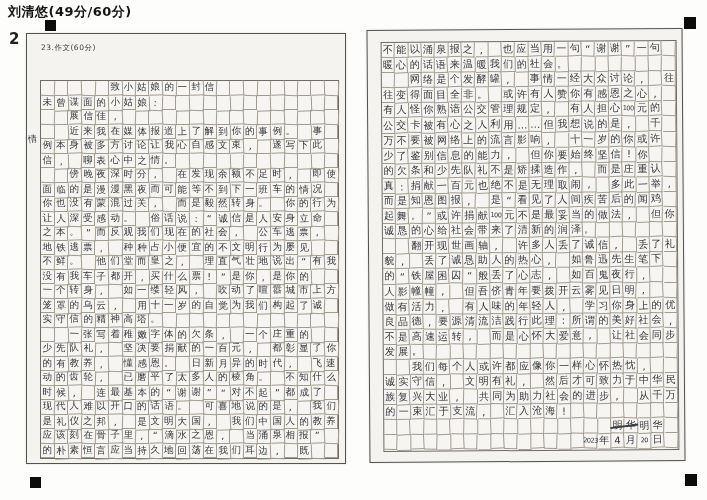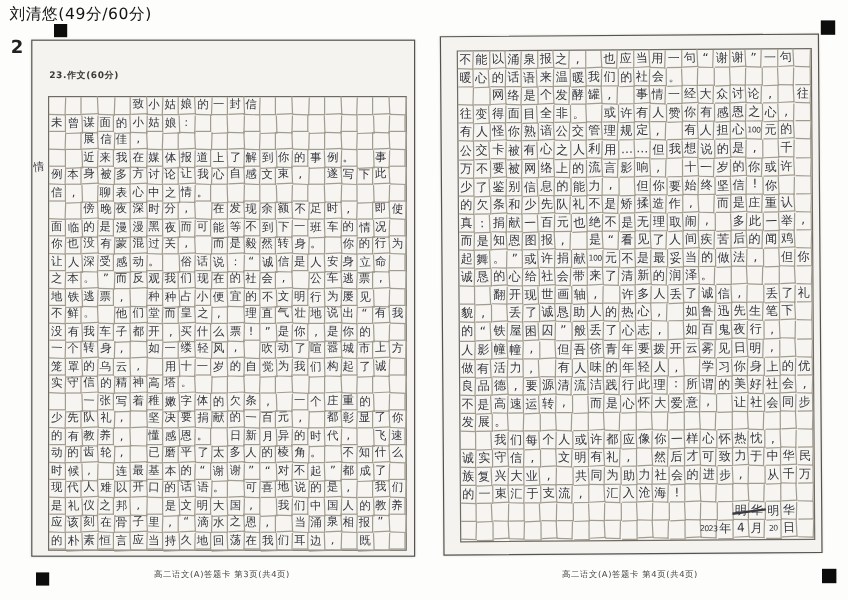--- a/index.html
+++ b/index.html
@@ -4,41 +4,41 @@
 <style>
   html,body{margin:0;padding:0;}
   body{
     width:707px;height:500px;position:relative;overflow:hidden;
     background:#fdfdfc;
     font-family:"DejaVu Sans","Liberation Sans",sans-serif;
   }
   .scan{position:absolute;inset:0;}
   .grader-note{
     position:absolute;left:8px;top:3px;
-    font-size:13px;font-weight:normal;color:#141414;letter-spacing:0.5px;
+    font-size:13px;font-weight:bold;color:#141414;letter-spacing:0.5px;
   }
   .corner-mark{position:absolute;background:#0c0c0c;}
   .mark-tl{left:45px;top:20px;width:11px;height:11px;}
   .mark-bl{left:30px;top:477px;width:11px;height:11px;}
   .mark-tr{left:684px;top:17px;width:12px;height:12px;}
   .mark-br{left:685px;top:474px;width:12px;height:12px;}
   .page-num{
     position:absolute;left:9px;top:30px;
     font-size:15px;font-weight:bold;color:#222;
   }
   .page{
     position:absolute;background:#f4f3f0;
     border:1.5px solid #55534e;
     box-shadow:0 0 2px rgba(0,0,0,0.15);
   }
   .page-left{left:26px;top:33px;width:318px;height:429px;}
   .page-right{left:368px;top:29px;width:314px;height:431px;transform:rotate(-0.4deg);}
   .sheet-header{
-    position:absolute;left:14px;top:24px;
-    font-size:7.5px;color:#3c3b38;letter-spacing:0.5px;font-weight:bold;
+    position:absolute;left:14px;top:9px;
+    font-size:7.5px;color:#3c3b38;letter-spacing:0.5px;
   }
   .grid{
     position:absolute;border:1px solid #6f6b63;background:#f6f5f2;
   }
   .page-left .grid{left:13px;top:46px;}
   .page-right .grid{left:13px;top:11px;}
   .grid-row{display:flex;flex:none;}
   .cell{
     box-sizing:border-box;flex:none;
     border-right:1px solid #a29c8f;border-bottom:1px solid #a29c8f;
@@ -1356,20 +1356,18 @@
           <div class="cell">4</div>
           <div class="cell">月</div>
           <div class="cell multi">20</div>
           <div class="cell">日</div>
           <div class="cell"></div>
         </div>
       </div>
     <div class="sig-strike"></div>
   </div>
 
-  <div class="footer footer-left">高二语文(A)答题卡  第3页(共4页)</div>
-  <div class="footer footer-right">高二语文(A)答题卡  第4页(共4页)</div>
 
   <div class="corner-mark mark-bl"></div>
   <div class="corner-mark mark-tr"></div>
   <div class="corner-mark mark-br"></div>
 
 </div>
 
 </body></html>

